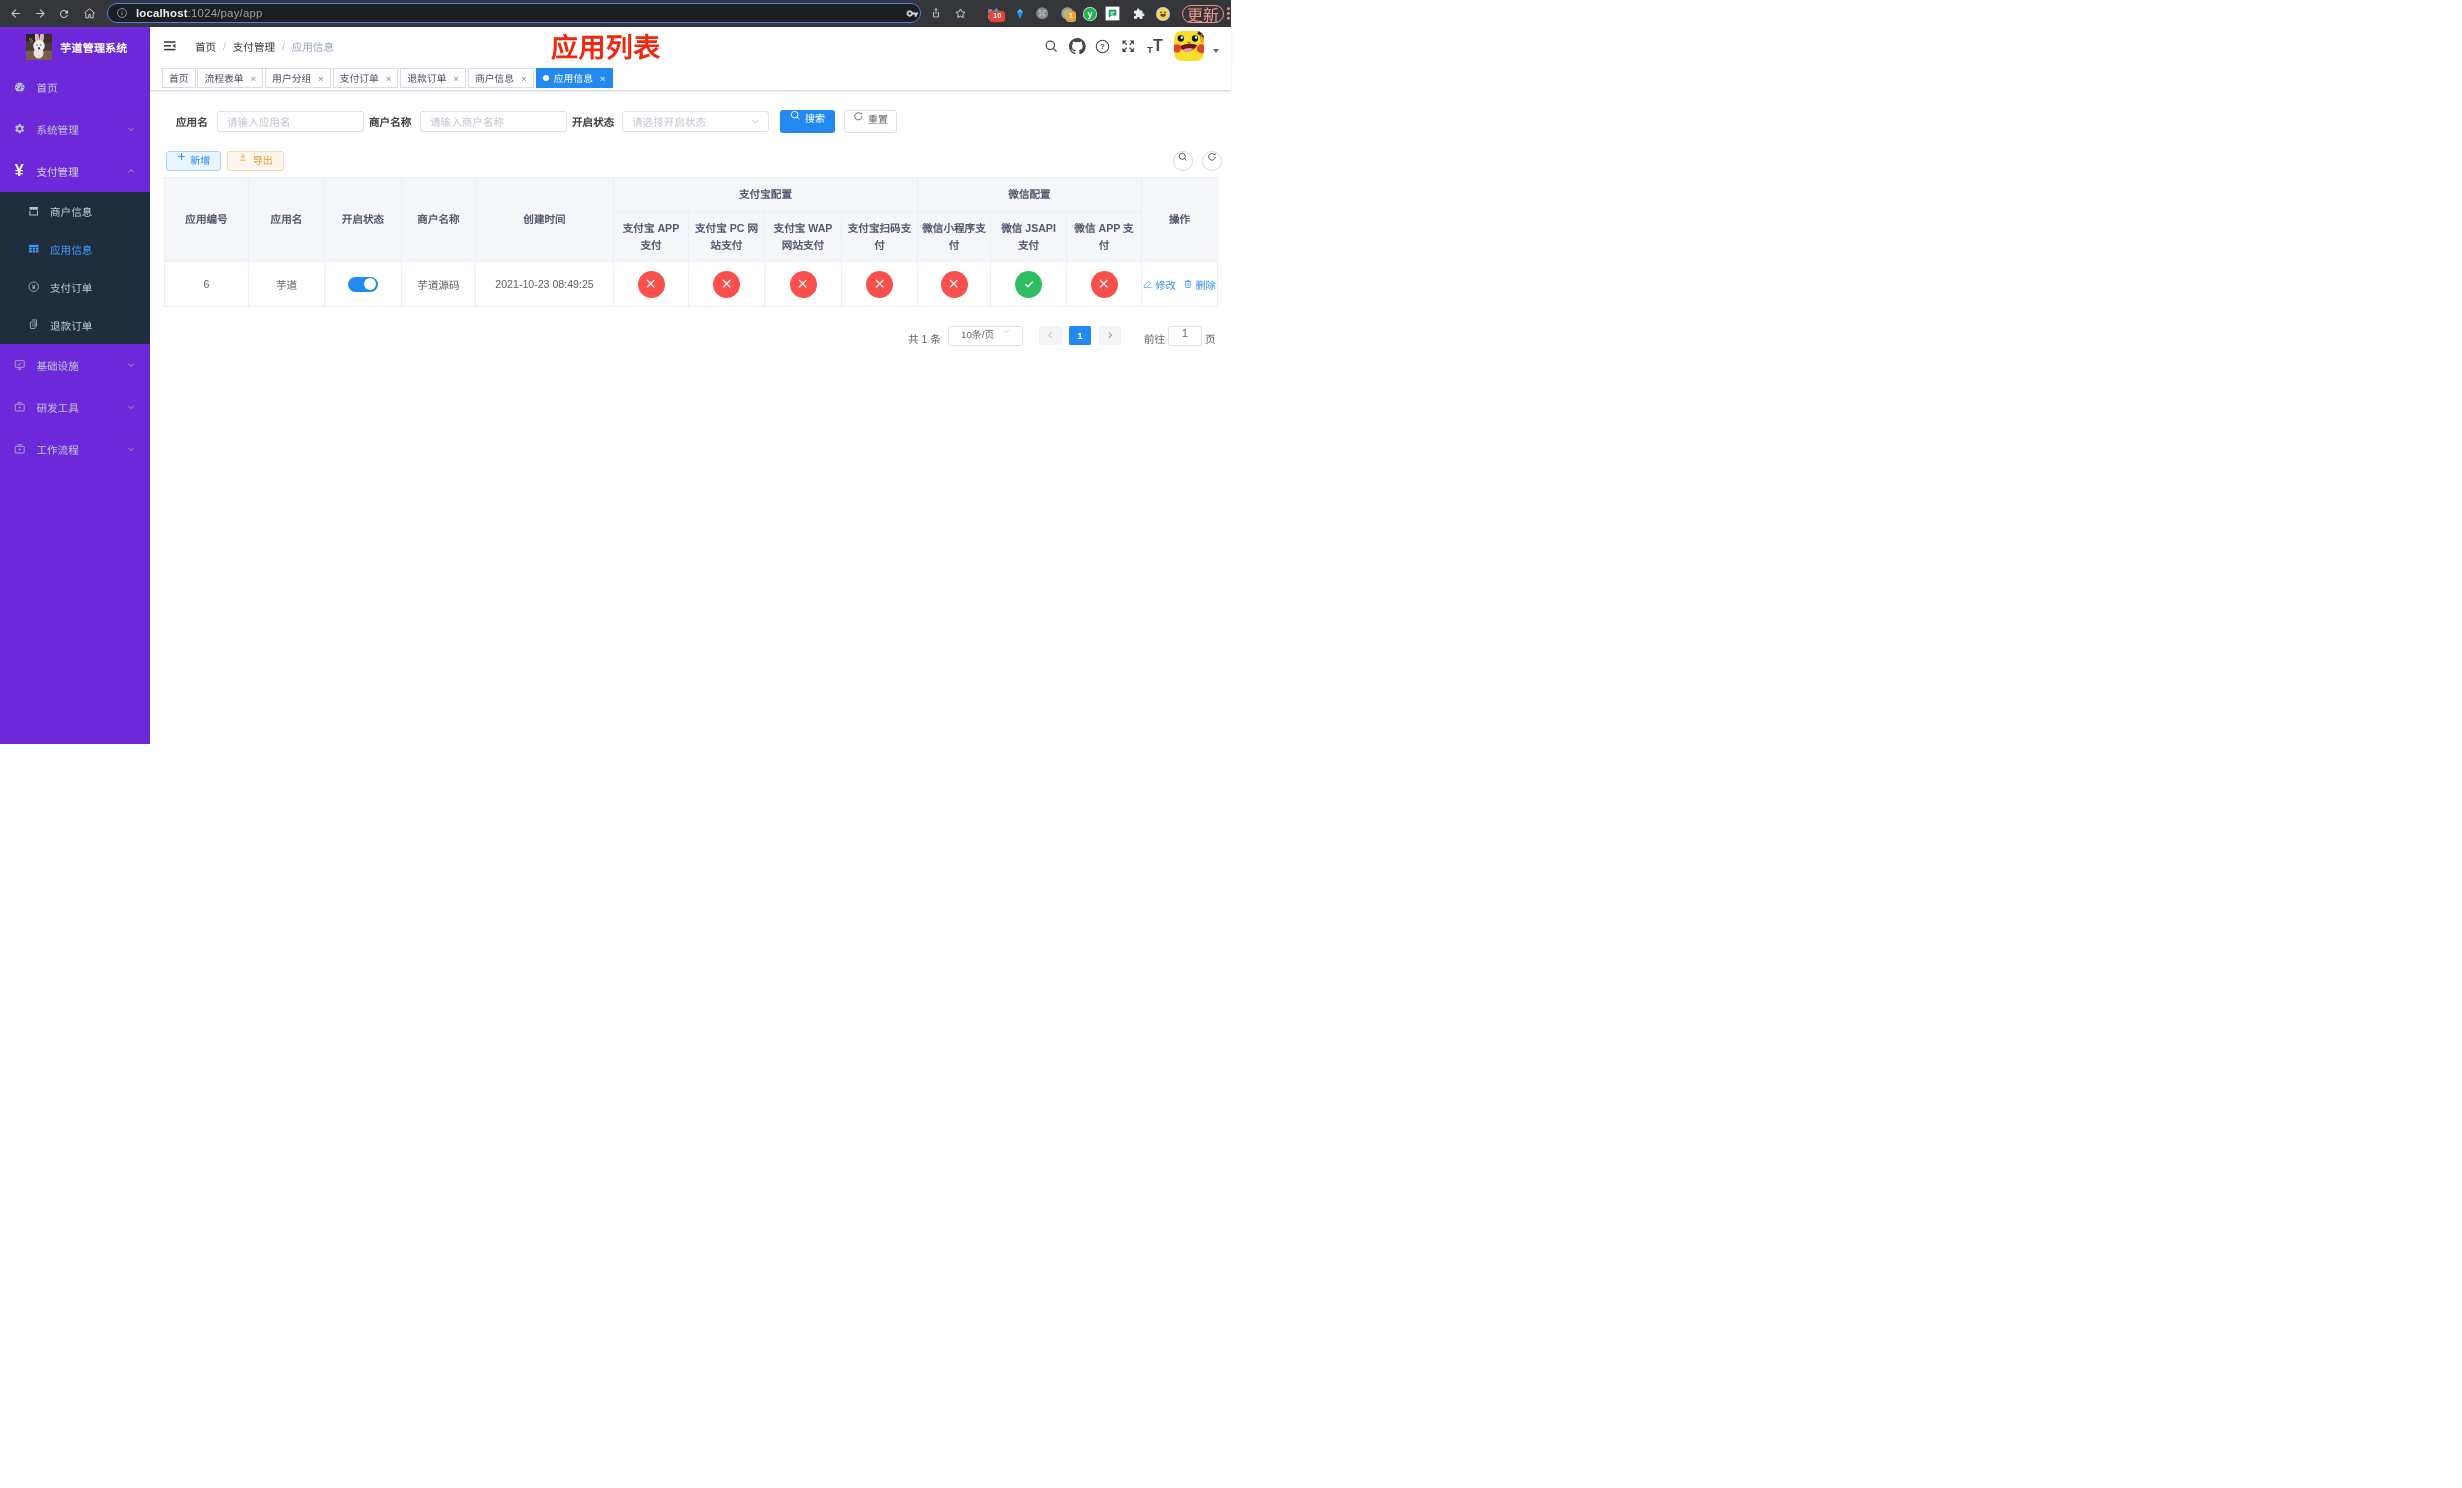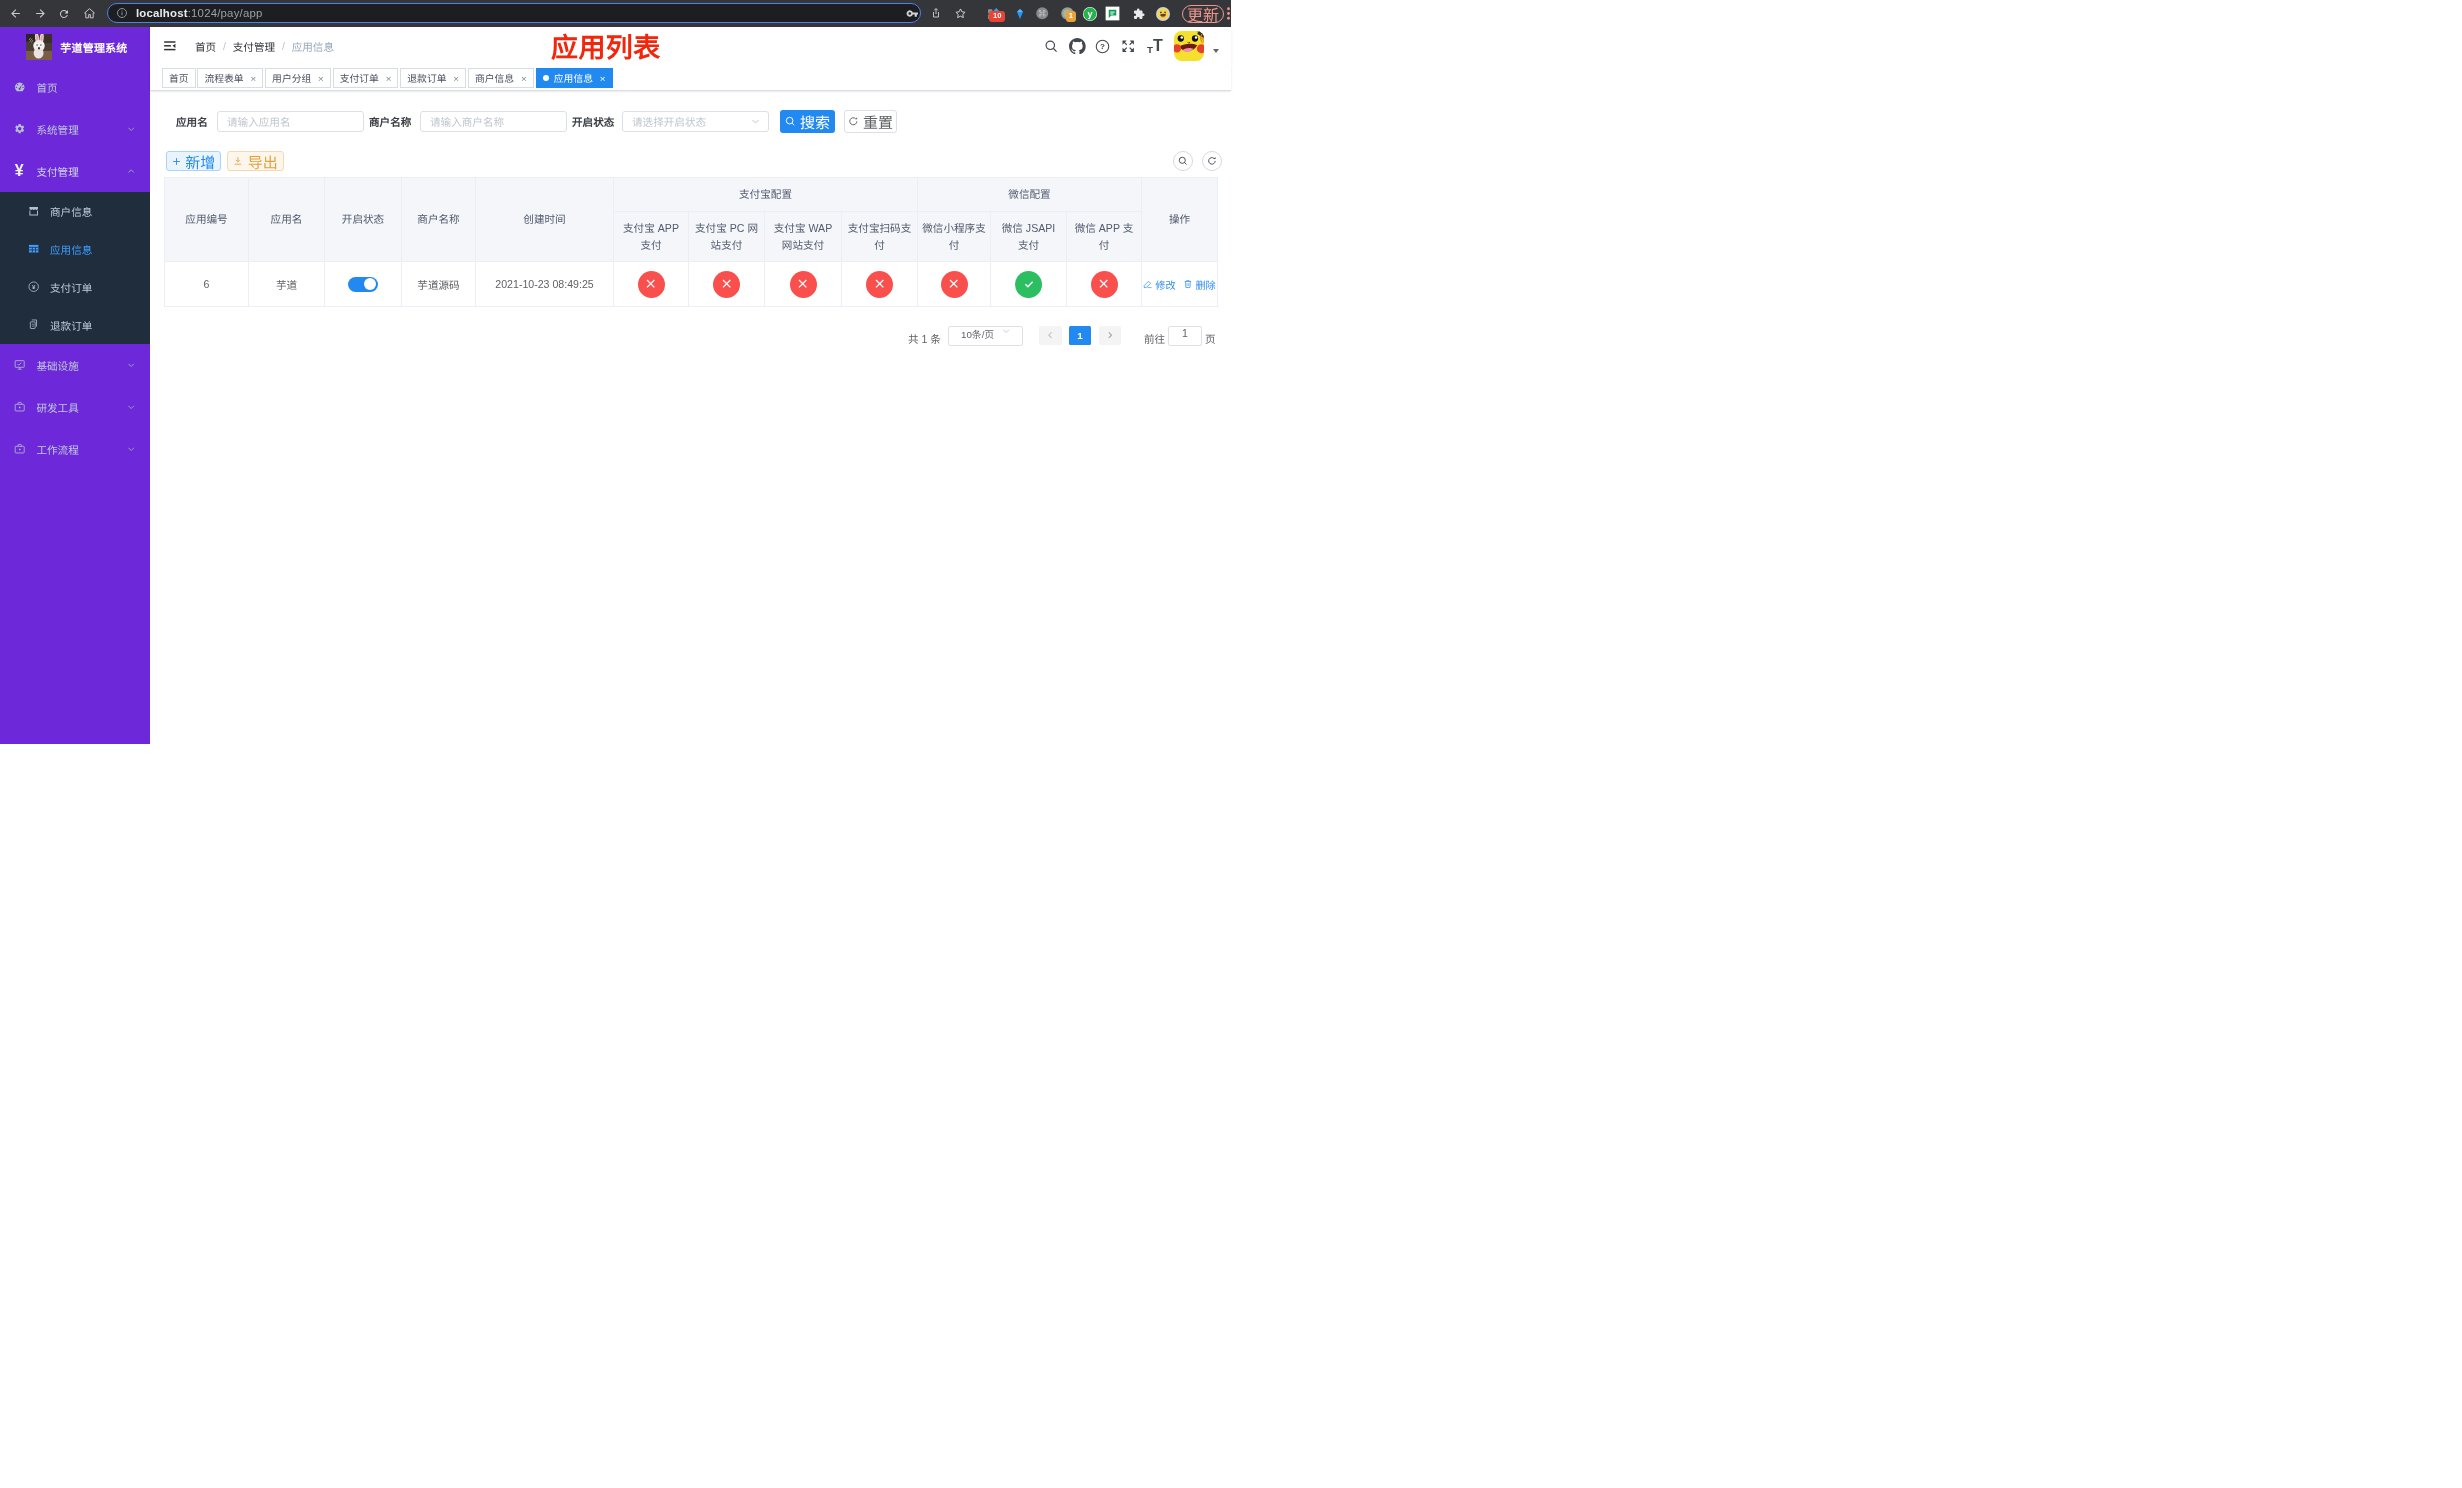--- a/index.html
+++ b/index.html
@@ -42,25 +42,25 @@
   display:inline-flex;align-items:center;padding:0 6px;margin-left:1.9px;white-space:nowrap}
 .tag:first-child{margin-left:0}
 .tag .x{margin-left:6.8px;color:#7d8694;font-size:9.8px}
 .tag.on{background:#2189f0;border-color:#2189f0;color:#fff}
 .tag.on .dot{width:6px;height:6px;border-radius:50%;background:#fff;margin-right:5.3px}
 .tag.on .x{color:#fff}
 
 .flabel{position:absolute;top:114px;font-size:10.6px;font-weight:700;color:#3c4045}
 .finput{position:absolute;top:111px;height:21px;border:0.8px solid #dcdfe6;border-radius:3px;background:#fff;
   font-size:10.6px;color:#bfc6cf;display:flex;align-items:center;padding-left:9px}
-.btn{position:absolute;display:flex;align-items:center;justify-content:center;border-radius:3px;font-size:15px}
+.btn{position:absolute;display:flex;align-items:flex-start;justify-content:center;border-radius:3px;font-size:10px}
 
 #tbl{position:absolute;left:164px;top:177px;border-collapse:collapse;table-layout:fixed}
 #tbl th,#tbl td{border:0.8px solid #ebeef5;text-align:center;vertical-align:middle;overflow:hidden}
-#tbl th{background:#f4f6fa;color:#515a6e;font-size:10.6px;font-weight:400;line-height:16.7px}
+#tbl th{background:#f4f6fa;color:#515a6e;font-size:10.6px;font-weight:700;line-height:16.7px}
 #tbl td{color:#606266;font-size:10.6px}
 #tbl td.op{white-space:nowrap;font-size:10.2px}
 .stat{width:27px;height:27px;border-radius:50%;display:flex;align-items:center;justify-content:center;margin:0 auto}
 .stat.no{background:#f9504e}
 .stat.ok{background:#2cbe60}
 
 .pgtext{position:absolute;top:331px;font-size:10.6px;color:#606266}
 .pgbox{position:absolute;border:0.8px solid #dcdfe6;border-radius:2.3px;background:#fff;display:flex;
   align-items:flex-start;justify-content:center;font-size:9.8px;color:#606266}
 .pbtn{position:absolute;top:326px;height:19px;border-radius:1.5px;background:#f4f4f5;display:flex;

